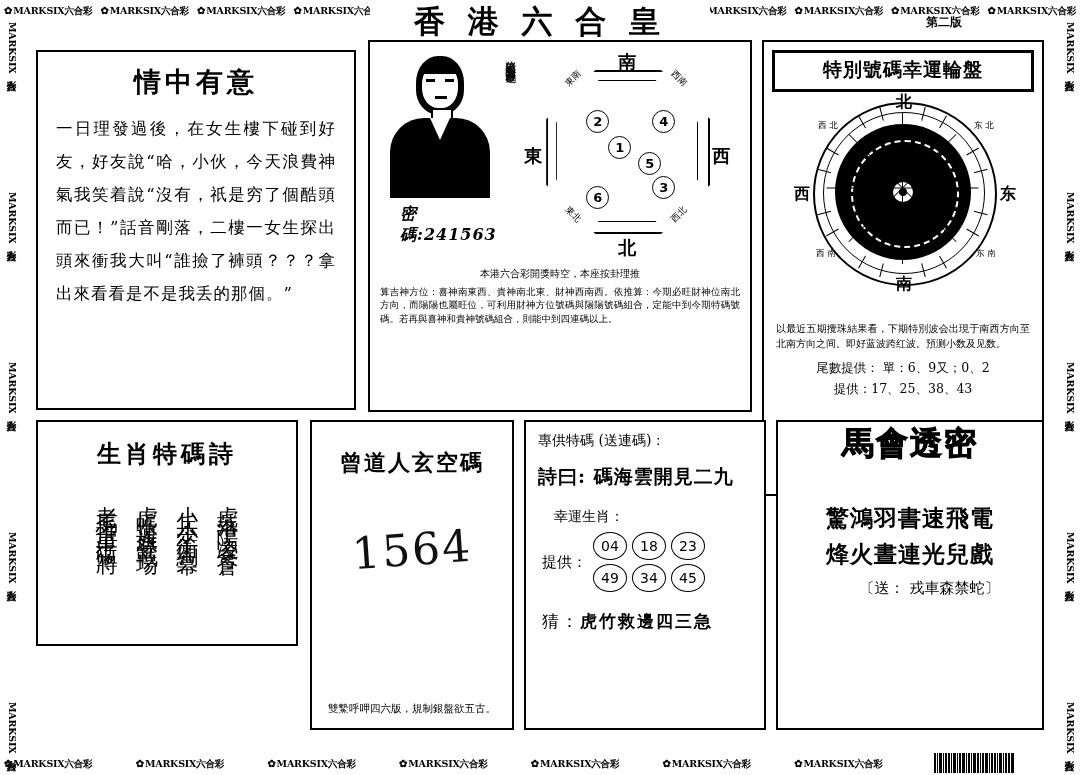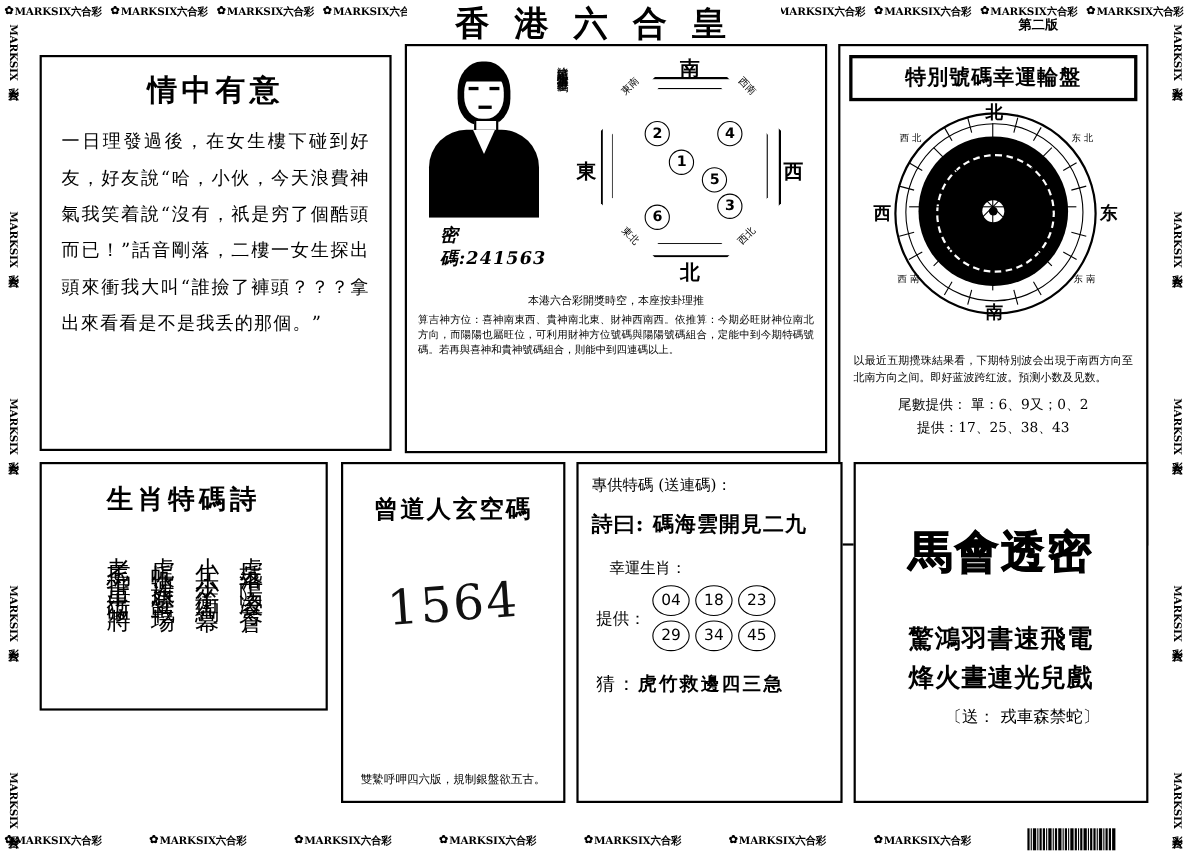--- a/index.html
+++ b/index.html
@@ -208,21 +208,21 @@
     display:flex;align-items:center;justify-content:center;
     font-size:14px;font-family:"DejaVu Sans","Liberation Sans",sans-serif;
   }
   .sp-guess{margin:18px 0 0 16px;font-size:17px;font-family:"DejaVu Serif","Liberation Serif",serif;letter-spacing:2px;}
   .sp-guess b{font-weight:bold;}
 
   
   #box-horse{left:776px;top:420px;width:268px;height:310px;}
   .horse-title{
     text-align:center;font-family:Liberation Sans, sans-serif;
-    font-weight:bold;font-size:40px;letter-spacing:2px;margin-top:52px;
+    font-weight:bold;font-size:32px;letter-spacing:2px;
     -webkit-text-stroke:1px #000;
   }
   .horse-lines{text-align:center;margin-top:34px;font-size:23px;line-height:1.55;
     font-family:"DejaVu Serif","Liberation Serif",serif;font-weight:bold;letter-spacing:1px;}
   .horse-foot{text-align:center;margin-top:8px;font-size:15px;font-family:"DejaVu Serif","Liberation Serif",serif;padding-left:39px;}
 
   
   .barcode{position:absolute;right:28px;bottom:2px;width:118px;height:26px;display:flex;align-items:flex-end;gap:1px;}
   .barcode i{display:block;background:#000;height:20px;}
 </style>
@@ -440,21 +440,21 @@
     <div class="sp-zodiac">幸運生肖：</div>
     <div class="sp-balls">
       <span class="sp-label">提供：</span>
       <div class="ball-grid">
         <div class="ball-row">
           <span class="ball">04</span>
           <span class="ball">18</span>
           <span class="ball">23</span>
         </div>
         <div class="ball-row">
-          <span class="ball">29</span>
+          <span class="ball">49</span>
           <span class="ball">34</span>
           <span class="ball">45</span>
         </div>
       </div>
     </div>
     <div class="sp-guess">
       <span>猜：</span><b>虎竹救邊四三急</b>
     </div>
   </div>
 

